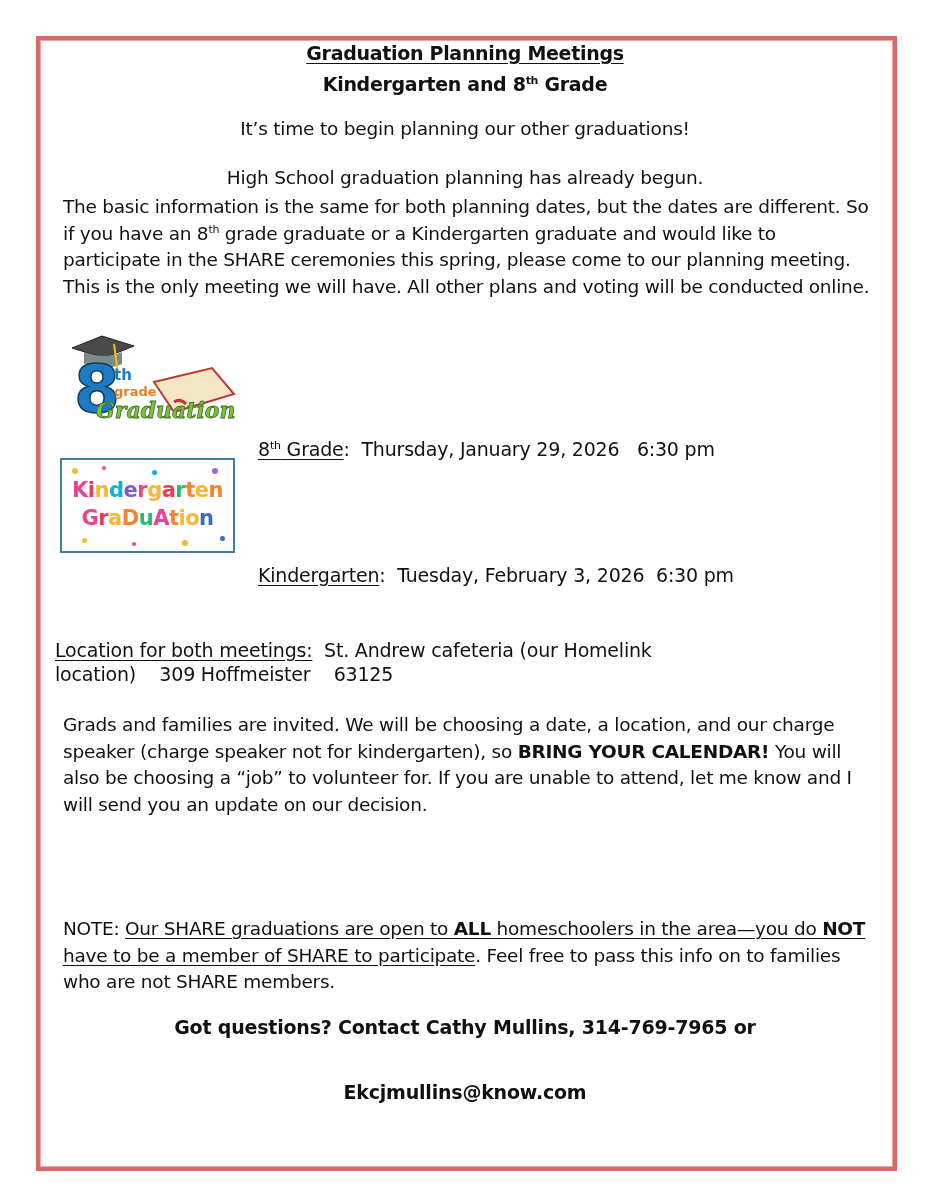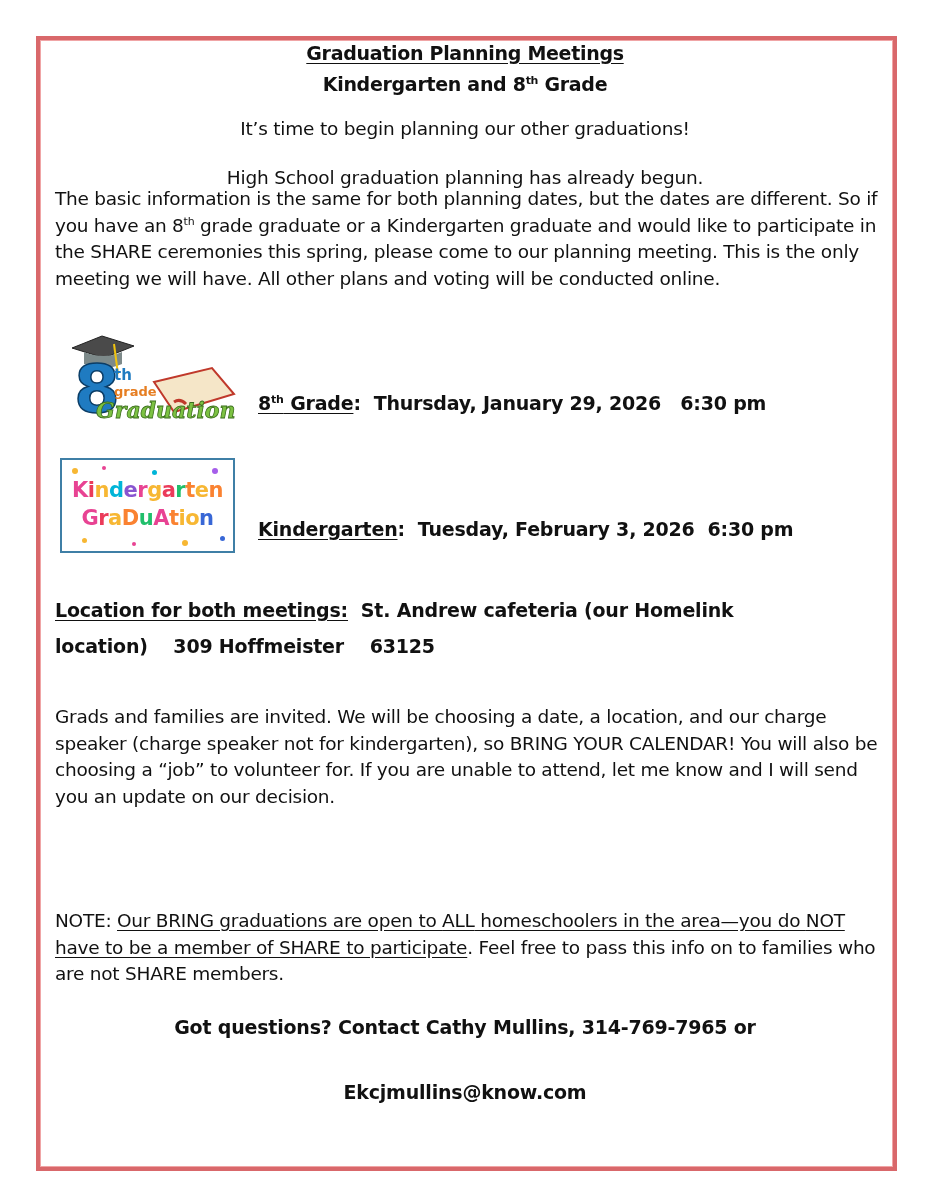--- a/index.html
+++ b/index.html
@@ -5,25 +5,25 @@
   html, body { margin: 0; padding: 0; background: #ffffff; }
   body { width: 930px; height: 1204px; position: relative; overflow: hidden;
          font-family: "DejaVu Sans", sans-serif; color: #111; }
   .frame { position: absolute; left: 36px; top: 36px; width: 853px; height: 1127px;
            border: 4px solid #d9686b; box-shadow: inset 0 0 0 1px #f0a5a6; box-sizing: content-box; }
   .abs { position: absolute; }
   .title { left: 0; width: 930px; text-align: center; font-weight: bold; font-size: 19px; letter-spacing: -0.3px; }
   .title u { text-decoration: underline; text-underline-offset: 3px; }
   .center { left: 0; width: 930px; text-align: center; font-size: 18.5px; line-height: 26px; letter-spacing: -0.2px; }
   .para { left: 55px; width: 830px; font-size: 18.5px; line-height: 26.5px; letter-spacing: -0.25px; }
-  .para p { margin: 0; }
+  .para p { margin: 8px; }
   sup { font-size: 11px; line-height: 0; vertical-align: super; }
   .u { text-decoration: underline; text-underline-offset: 3px; }
-  .b { font-weight: normal; }
-  .meeting { font-size: 19px; font-weight: bold; letter-spacing: -0.2px; white-space: pre; }
+  .b { font-weight: bold; }
+  .meeting { font-size: 19px; font-weight: normal; letter-spacing: -0.2px; white-space: pre; margin-top: 46px; }
   
   .logo8 { left: 62px; top: 334px; width: 176px; height: 92px; }
   .kglogo { left: 60px; top: 458px; width: 175px; height: 95px; border: 2px solid #3f7fa6;
             background: #fff; box-sizing: border-box; overflow: hidden; }
   .kg-line { position: absolute; left: 0; width: 100%; text-align: center; font-weight: bold;
              font-family: "DejaVu Sans", sans-serif; letter-spacing: -0.5px; }
   .kg-line span { display: inline-block; }
   .dot { position: absolute; border-radius: 50%; }
 </style>
 </head>
@@ -76,27 +76,27 @@
   <div class="kg-line" style="top:18px; font-size:21px;">
     <span style="color:#e84393">K</span><span style="color:#eb3b5a">i</span><span style="color:#f7b733">n</span><span style="color:#00b5d8">d</span><span style="color:#8854d0">e</span><span style="color:#e84393">r</span><span style="color:#f7b733">g</span><span style="color:#eb3b5a">a</span><span style="color:#20bf6b">r</span><span style="color:#fa8231">t</span><span style="color:#f7b733">e</span><span style="color:#fa8231">n</span>
   </div>
   <div class="kg-line" style="top:46px; font-size:21px;">
     <span style="color:#e84393">G</span><span style="color:#eb3b5a">r</span><span style="color:#f7b733">a</span><span style="color:#fa8231">D</span><span style="color:#20bf6b">u</span><span style="color:#e84393">A</span><span style="color:#fa8231">t</span><span style="color:#f7b733">i</span><span style="color:#f7b733">o</span><span style="color:#3867d6">n</span>
   </div>
 </div>
 
 <div class="abs meeting" style="left:258px; top:518px;"><span class="u">Kindergarten</span><span>:  </span><span>Tuesday, February 3, 2026  6:30 pm</span></div>
 
-<div class="abs meeting" style="left:55px; top:592px; line-height:36px;"><span class="u">Location for both meetings:</span><span>  St. Andrew cafeteria (our Homelink</span>
+<div class="abs meeting" style="left:55px; top:592px; line-height:24px;"><span class="u">Location for both meetings:</span><span>  St. Andrew cafeteria (our Homelink</span>
 <span>location)    309 Hoffmeister    63125</span></div>
 
 <div class="abs para" style="top:704px;">
   <p><span>Grads and families are invited.  We will be choosing a date, a location, and our charge speaker (charge speaker not for kindergarten), so </span><span class="b">BRING YOUR CALENDAR!</span><span>  You will also be choosing a “job” to volunteer for.   If you are unable to attend, let me know and I will send you an update on our decision.</span></p>
 </div>
 
 <div class="abs para" style="top:908px;">
-  <p><span>NOTE:  </span><span class="u"><span>Our BRING graduations are open to </span><span class="b">ALL</span><span> homeschoolers in the area—you do </span><span class="b">NOT</span><span> have to be a member of SHARE to participate</span></span><span>.  Feel free to pass this info on to families who are not SHARE members.</span></p>
+  <p><span>NOTE:  </span><span class="u"><span>Our SHARE graduations are open to </span><span class="b">ALL</span><span> homeschoolers in the area—you do </span><span class="b">NOT</span><span> have to be a member of SHARE to participate</span></span><span>.  Feel free to pass this info on to families who are not SHARE members.</span></p>
 </div>
 
 <div class="abs title" style="top:1016px; letter-spacing:-0.2px;">Got questions?  Contact Cathy Mullins, 314-769-7965 or</div>
 <div class="abs title" style="top:1081px; letter-spacing:-0.2px;">
   <span>Ekcjmullins@know.com</span>
 </div>
 
 </body></html>

